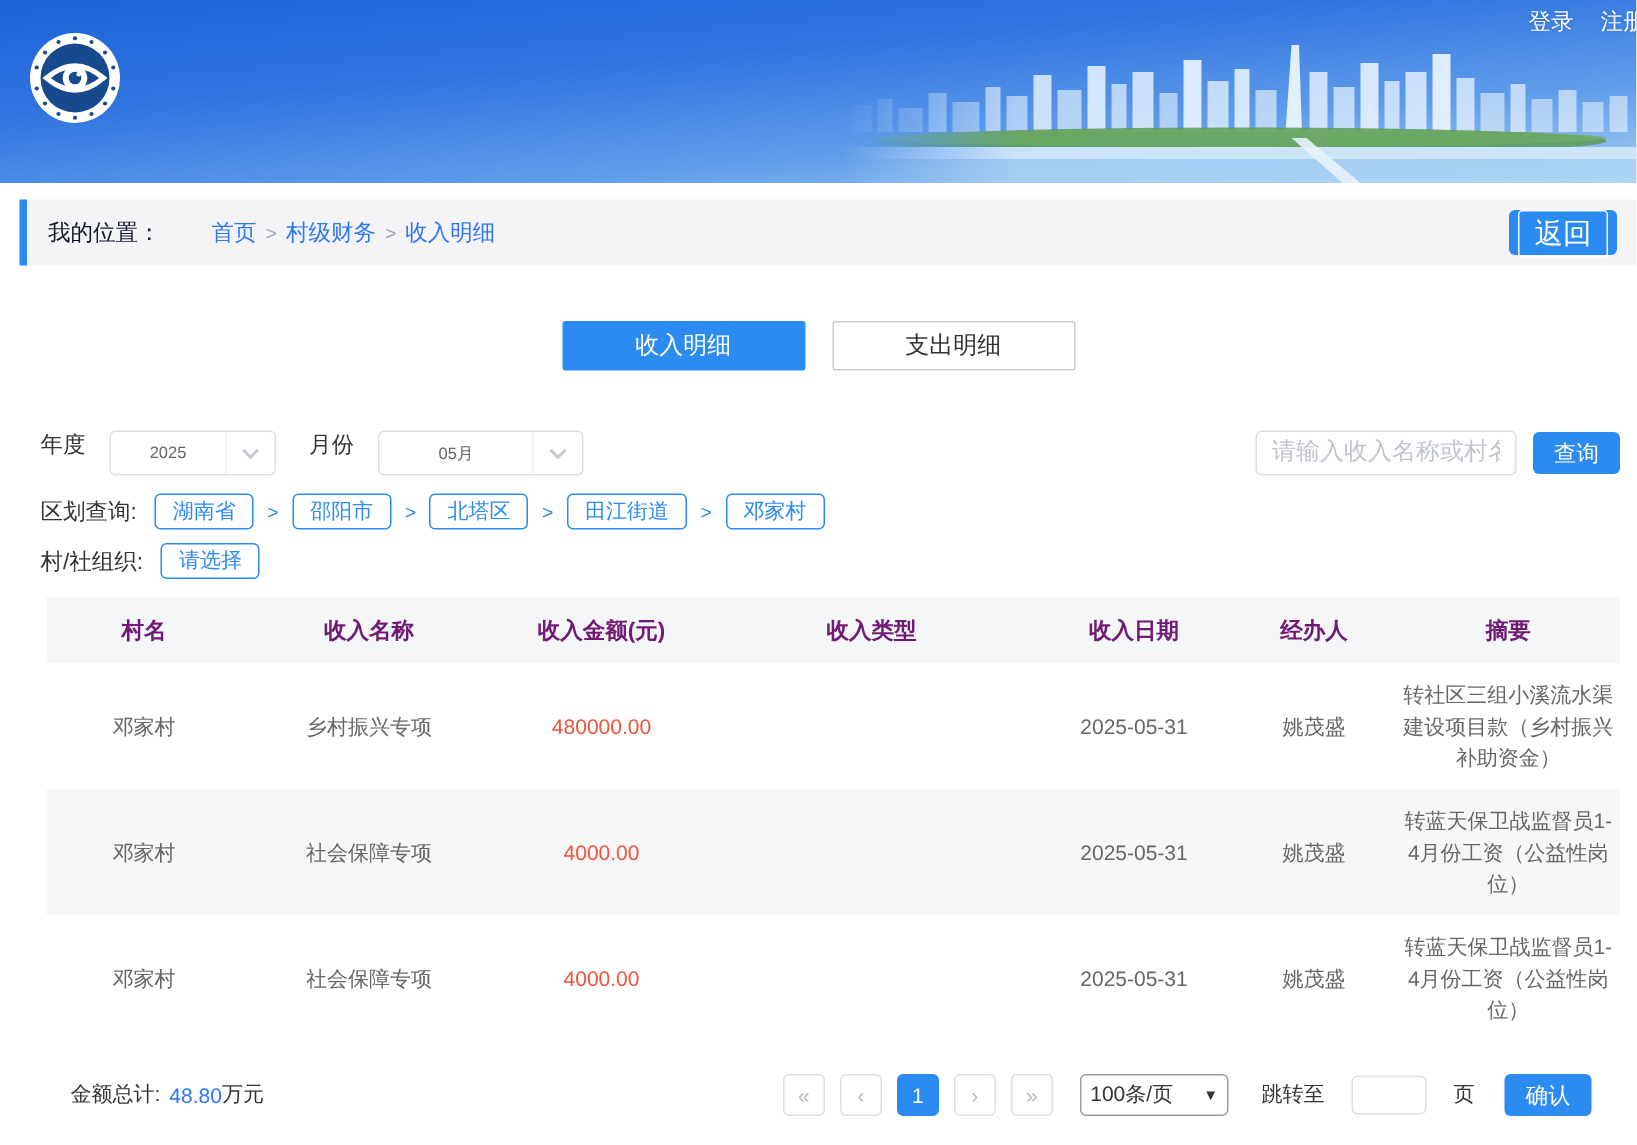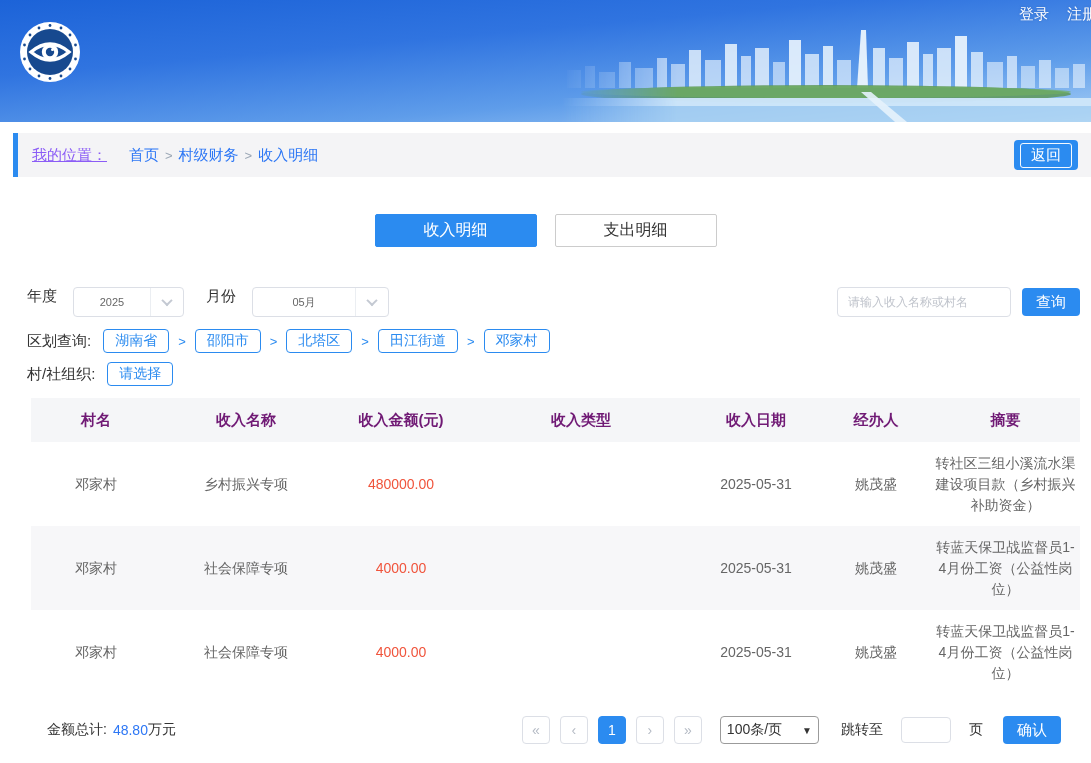--- a/index.html
+++ b/index.html
@@ -28,26 +28,26 @@
   .brand-title {
     color: #fff; font-size: 27px; font-weight: bold; letter-spacing: 1px;
     text-shadow: 0 1px 3px rgba(20,60,140,.45);
   }
   
   .crumb-bar {
     margin: 11px 0 0 13px; height: 44px; background: #f4f4f6;
     border-left: 5px solid #2b8bf0;
     display: flex; align-items: center; padding: 0 13px 0 14px; font-size: 15px;
   }
-  .crumb-label { color: #8b5cf6; margin-right: 16px; text-decoration: underline; }
+  .crumb-label { color: #0f172a; margin-right: 28px; }
   .crumb-link { color: #2d77f5; cursor: pointer; margin: 0 6px; }
   .crumb-sep { color: #9aa6b5; font-size: 13px; }
   .btn-back {
     margin-left: auto; background: #2b8bf0; color: #fff; border: none; border-radius: 4px;
-    height: 30px; padding: 0 6px; font-size: 15px; cursor: pointer;
+    height: 30px; padding: 0 6px; font-size: 19px; cursor: pointer;
   }
   .btn-back .inner { display: inline-block; border: 1px solid rgba(255,255,255,.95); border-radius: 3px; padding: 2px 10px; }
   
   .tabs { display: flex; justify-content: center; gap: 18px; margin-top: 37px; }
   .tab-btn {
     width: 162px; height: 33px; font-size: 16px; border-radius: 2px; cursor: pointer;
     background: #fff; border: 1px solid #ccc; color: #333;
   }
   .tab-btn.active { background: #2b8bf0; border-color: #2b8bf0; color: #fff; }
   
@@ -66,21 +66,21 @@
   }
   .caret {
     width: 8px; height: 8px; border-right: 2px solid #c4c9d2; border-bottom: 2px solid #c4c9d2;
     transform: rotate(45deg) translate(-1px,-1px);
   }
   .w-year { width: 111px; margin-right: 22px; }
   .w-month { width: 137px; }
   .search-group { margin-left: auto; display: flex; align-items: center; gap: 11px; }
   .search-input {
     width: 174px; height: 30px; border: 1px solid #dcdfe6; border-radius: 4px;
-    padding: 12px 10px; font-size: 12px; color: #333; outline: none;
+    padding: 12px 10px; font-size: 16px; color: #333; outline: none;
     font-family: "Liberation Sans", sans-serif;
   }
   .search-input::placeholder { color: #c0c4cc; }
   .btn-blue {
     background: #2b8bf0; color: #fff; border: none; border-radius: 4px;
     height: 28px; padding: 0 14px; font-size: 15px; cursor: pointer;
   }
   
   .region-row { display: flex; align-items: center; margin: 12px 11px 0 27px; font-size: 15px; flex-wrap: wrap; }
   .region-label { color: #333; margin-right: 12px; }

